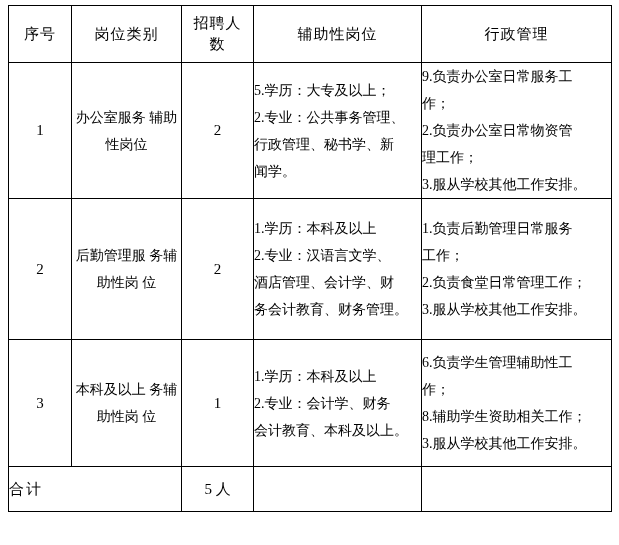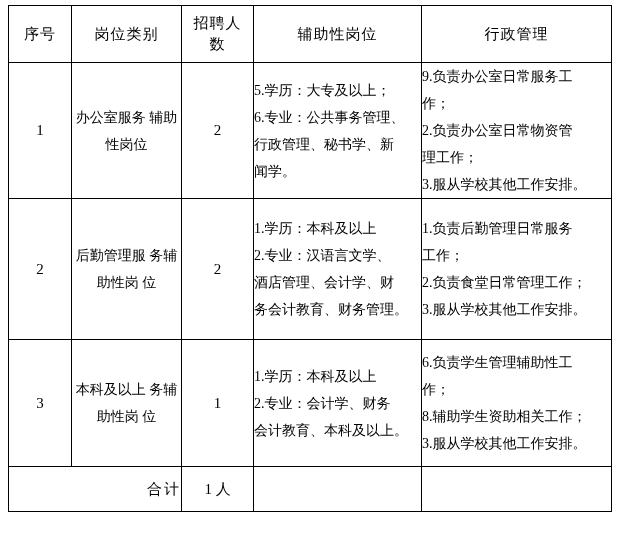--- a/index.html
+++ b/index.html
@@ -79,21 +79,21 @@
   }
   .cell-text.duty .line {
     margin-bottom: 0;
   }
   .row-1 td { height: 122px; }
   .row-2 td { height: 140px; }
   .row-3 td { height: 126px; }
   .row-total td { height: 44px; }
 
   .total-label {
-    text-align: right;
+    text-align: left;
     font-size: 15px;
     letter-spacing: 2px;
   }
   .total-num {
     text-align: center;
     font-size: 15px;
   }
   .blank-cell { border-left: 1px solid #000; }
   
 </style>
@@ -132,21 +132,21 @@
     <tbody>
       <tr class="row-1">
         <td class="cell-center">1</td>
         <td class="cell-cat">
           <span class="line">办公室服务</span>
           <span class="line">辅助性岗位</span>
         </td>
         <td class="cell-num">2</td>
         <td class="cell-text">
           <span class="line">5.学历：大专及以上；</span>
-          <span class="line">6.专业：公共事务管理、</span>
+          <span class="line">2.专业：公共事务管理、</span>
           <span class="line">行政管理、秘书学、新</span>
           <span class="line">闻学。</span>
         </td>
         <td class="cell-text duty">
           <span class="line">9.负责办公室日常服务工</span>
           <span class="line">作；</span>
           <span class="line">2.负责办公室日常物资管</span>
           <span class="line">理工作；</span>
           <span class="line">3.服从学校其他工作安排。</span>
         </td>
@@ -187,19 +187,19 @@
         </td>
         <td class="cell-text duty">
           <span class="line">6.负责学生管理辅助性工</span>
           <span class="line">作；</span>
           <span class="line">8.辅助学生资助相关工作；</span>
           <span class="line">3.服从学校其他工作安排。</span>
         </td>
       </tr>
       <tr class="row-total">
         <td class="total-label" colspan="2">合计</td>
-        <td class="total-num">1 人</td>
+        <td class="total-num">5 人</td>
         <td class="blank-cell"></td>
         <td class="blank-cell"></td>
       </tr>
     </tbody>
   </table>
 </div>
 
 </body></html>

